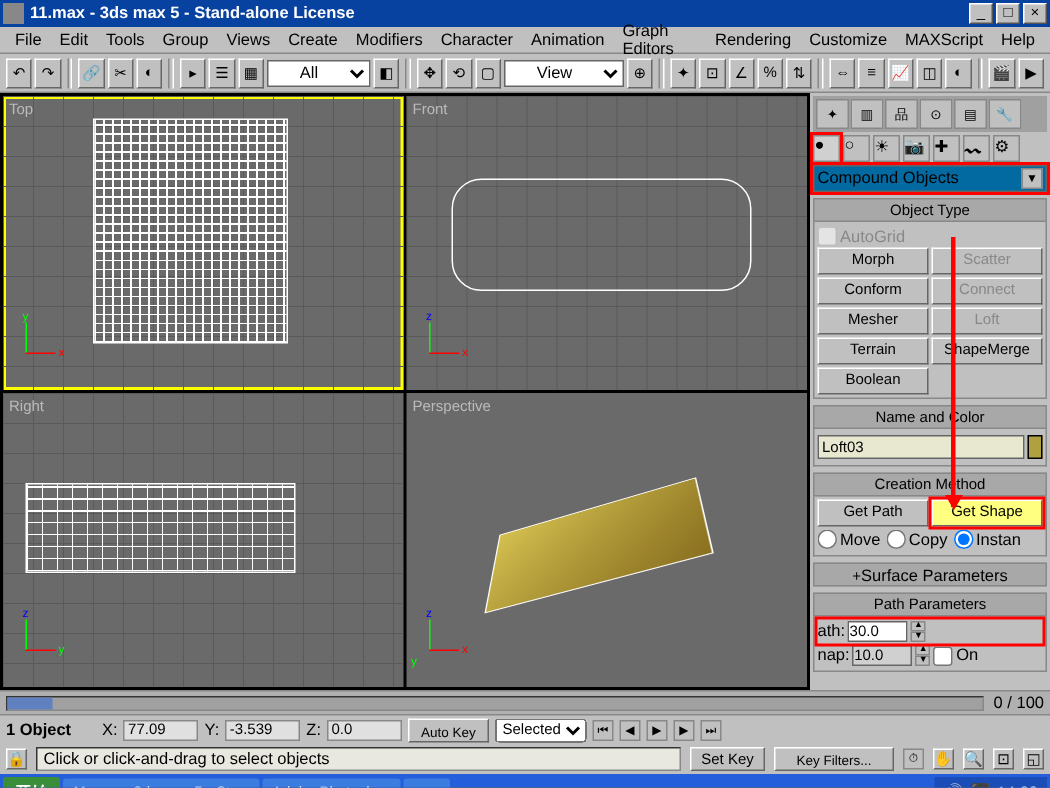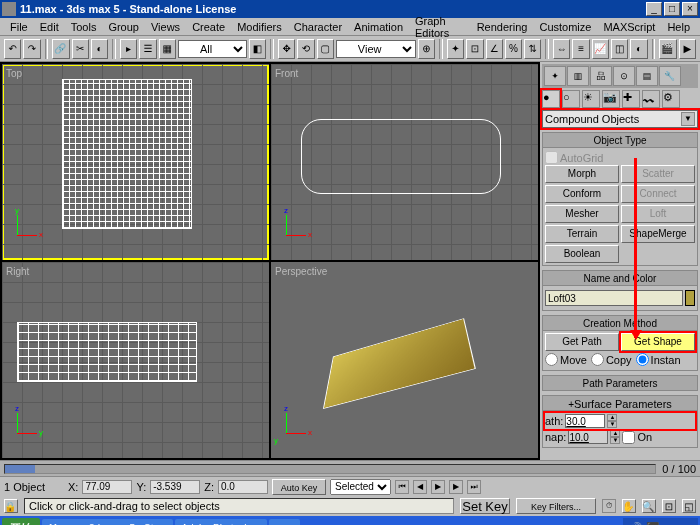--- a/index.html
+++ b/index.html
@@ -24,37 +24,37 @@
 .vp-axis .x { position: absolute; width: 20px; height: 1px; background: red; left: 0; top: 15px; }
 .vp-axis .y { position: absolute; width: 1px; height: 20px; background: #0f0; left: 0; top: -5px; }
 .vp-axis .lbl { position: absolute; font-size: 8px; }
 .wire { position: absolute; border: 1px solid #fff; }
 .panel { width: 160px; background: #c0c0c0; padding: 2px; overflow: hidden; }
 .panel-tabs { display: flex; gap: 1px; margin-bottom: 2px; background: #a0a0a0; padding: 2px; }
 .ptab { width: 22px; height: 20px; background: #c0c0c0; border: 1px solid #888; display: flex; align-items: center; justify-content: center; font-size: 9px; }
 .sub-tabs { display: flex; gap: 2px; margin: 2px 0; }
 .stab { width: 18px; height: 18px; background: #c0c0c0; border: 1px solid #888; }
 .stab.hl { outline: 2px solid red; background: #d0d0d0; }
-.dropdown { width: 100%; height: 18px; background: #e5e5e5; border: 1px solid #666; margin: 2px 0; font-size: 11px; padding: 0 2px; outline: 2px solid red; display: flex; align-items: center; justify-content: space-between; }
+.dropdown { width: 100%; height: 18px; background: #0369a1; border: 1px solid #666; margin: 2px 0; font-size: 11px; padding: 0 2px; outline: 2px solid red; display: flex; align-items: center; justify-content: space-between; }
 .dropdown .arrow { width: 14px; height: 14px; background: #c0c0c0; border: 1px solid #888; text-align: center; line-height: 12px; font-size: 8px; }
 .rollout-title { background: #a8a8a8; text-align: center; height: 16px; line-height: 16px; border: 1px solid #888; margin-top: 4px; font-size: 10px; }
 .rollout-body { border: 1px solid #888; border-top: none; padding: 2px; }
 .btn-grid { display: grid; grid-template-columns: 1fr 1fr; gap: 2px; }
 .pbtn { height: 18px; background: #c0c0c0; border: 1px solid #fff; border-right-color: #666; border-bottom-color: #666; text-align: center; line-height: 16px; font-size: 10px; }
 .pbtn.disabled { color: #888; }
 .pbtn.hl { outline: 2px solid red; background: #ffff80; }
 .name-row { display: flex; gap: 2px; margin: 2px 0; }
 .name-row input { flex: 1; height: 16px; background: #e8e8d0; border: 1px solid #666; padding: 0 2px; font-size: 10px; }
 .color-sw { width: 18px; height: 16px; background: #b0a040; border: 1px solid #000; }
 .radio-row { display: flex; font-size: 10px; gap: 4px; padding: 2px 0; }
 .radio-row label { display: flex; align-items: center; gap: 2px; }
 .radio-row input { margin: 0; }
 .param-row { display: flex; align-items: center; gap: 2px; font-size: 10px; padding: 1px 0; }
 .param-row.hl { outline: 2px solid red; }
-.param-row input[type=text] { width: 40px; height: 14px; background: #fff; border: 1px solid #666; font-size: 10px; text-decoration: underline; }
+.param-row input[type=text] { width: 40px; height: 14px; background: #fff; border: 1px solid #666; font-size: 10px; }
 .spinner { width: 10px; display: flex; flex-direction: column; }
 .spinner div { height: 7px; background: #c0c0c0; border: 1px solid #888; font-size: 6px; line-height: 5px; text-align: center; }
 .status-area { height: 40px; background: #c0c0c0; border-top: 1px solid #888; display: flex; flex-direction: column; }
 .coord-row { display: flex; align-items: center; height: 20px; padding: 0 4px; gap: 4px; font-size: 10px; }
 .coord-row input { width: 50px; height: 14px; background: #e0e0e0; border: 1px solid #888; font-size: 10px; padding: 0 2px; }
 .coord-row select { height: 16px; font-size: 10px; }
 .prompt-row { display: flex; align-items: center; height: 20px; padding: 0 4px; font-size: 10px; gap: 6px; }
 .prompt-row .prompt { flex: 1; background: #e8e8e0; border: 1px inset #888; padding: 1px 4px; }
 .playbtn { width: 14px; height: 14px; background: #c0c0c0; border: 1px solid #888; font-size: 8px; text-align: center; line-height: 12px; }
 .taskbar { height: 25px; background: #245edb; display: flex; align-items: center; padding: 0 2px; gap: 2px; }
@@ -245,23 +245,23 @@
             <input type="radio" name="cm" style="">
             <span>Copy</span>
           </label>
         <label>
             <input type="radio" name="cm" checked="" style="">
             <span>Instan</span>
           </label>
       </div>
     </div>
 
+    <div class="rollout-title">+<span>Surface Parameters</span></div>
+
     <div class="rollout-title">Path Parameters</div>
-
-    <div class="rollout-title">+<span>Surface Parameters</span></div>
     <div class="rollout-body">
       <div class="param-row hl">
         <span>ath:</span>
         <input type="text" value="30.0" style="">
         <div class="spinner">
             <div>▲</div>
             <div>▼</div>
           </div>
       </div>
       <div class="param-row">
@@ -280,39 +280,39 @@
 
 <div class="timeline">
   <div class="track">
       <div class="marker"></div>
     </div>
   <span>0 / 100</span>
 </div>
 
 <div class="status-area">
   <div class="coord-row">
-    <span style="width:60px;">1 Object</span>
+    <span style="width:60px;font-weight:bold;">1 Object</span>
     <span>X:</span>
       <input value="77.09" style="">
     <span>Y:</span>
       <input value="-3.539" style="">
     <span>Z:</span>
       <input value="0.0" style="">
     <button class="pbtn" style="width:54px;height:16px;font-size:9px;">Auto Key</button>
     <select><option>Selected</option></select>
     <span class="playbtn">⏮</span>
     <span class="playbtn">◀</span>
     <span class="playbtn">▶</span>
     <span class="playbtn">▶</span>
     <span class="playbtn">⏭</span>
   </div>
   <div class="prompt-row">
     <span class="tbtn" style="width:14px;height:14px;">🔒</span>
     <span class="prompt">Click or click-and-drag to select objects</span>
-    <button class="pbtn" style="width:50px;height:16px;font-size:13px;">Set Key</button>
+    <button class="pbtn" style="width:50px;height:16px;font-size:10px;">Set Key</button>
     <button class="pbtn" style="width:80px;height:16px;font-size:9px;">Key Filters...</button>
     <span class="playbtn">⏱</span>
     <span class="tbtn" style="width:14px;height:14px;">✋</span>
     <span class="tbtn" style="width:14px;height:14px;">🔍</span>
     <span class="tbtn" style="width:14px;height:14px;">⊡</span>
     <span class="tbtn" style="width:14px;height:14px;">◱</span>
   </div>
 </div>
 
 <div class="taskbar">

